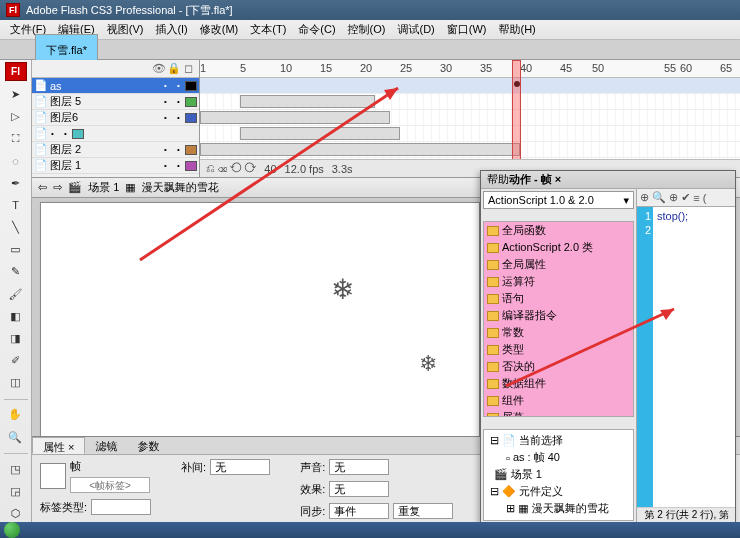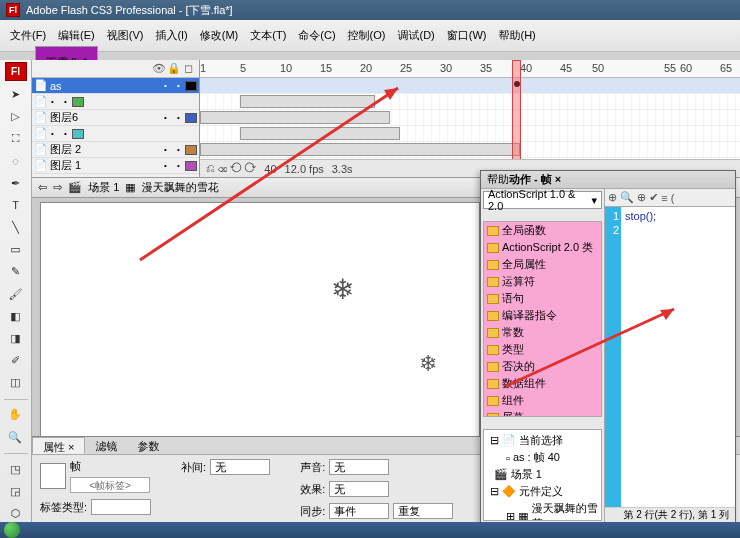--- a/index.html
+++ b/index.html
@@ -3,26 +3,26 @@
 <meta charset="utf-8">
 <style>
 * { margin: 0; padding: 0; box-sizing: border-box; font-family: "Microsoft YaHei", Tahoma, Arial, sans-serif; font-size: 11px; }
 body { background: #e8e8e8; width: 740px; height: 538px; overflow: hidden; position: relative; }
 
 
 .titlebar { background: linear-gradient(#4a6a8a, #3a5a7a); height: 20px; color: #fff; display: flex; align-items: center; padding: 0 6px; }
 .titlebar .fl { width: 14px; height: 14px; background: #c00; color:#fff; display:inline-flex; align-items:center; justify-content:center; margin-right:6px; font-weight:bold; font-size:9px; border:1px solid #800;}
 
 
-.menubar { background: linear-gradient(#f0f0f0,#e4e4e4); height: 32px; display: flex; align-items: center; padding: 0 4px; border-bottom:1px solid #bbb;}
+.menubar { background: linear-gradient(#f0f0f0,#e4e4e4); height: 20px; display: flex; align-items: center; padding: 0 4px; border-bottom:1px solid #bbb;}
 .menubar span { padding: 0 6px; cursor: default; }
 
 
 .doctabs { background:#d0d0d0; height:20px; display:flex; align-items:center; padding-left:35px; border-bottom:1px solid #999;}
-.doctab { background:#a21caf; border:1px solid #999; border-bottom:none; padding:8px 10px; }
+.doctab { background:#7dd3fc; border:1px solid #999; border-bottom:none; padding:8px 10px; }
 
 
 .toolbar { position:absolute; left:0; top:60px; width:32px; bottom:16px; background: linear-gradient(#f4f4f4,#e8e8e8); border-right:1px solid #aaa; display:flex; flex-direction:column; align-items:center; padding-top:2px; gap:5px;}
 .toolbar .tool { width:22px; height:20px; display:flex; align-items:center; justify-content:center; color:#333; border:1px solid transparent; cursor:pointer;}
 .fl-red { width:22px; height:22px; background:#c00; color:#fff; display:flex; align-items:center; justify-content:center; font-weight:bold; font-size:10px; border:1px solid #800;}
 .divider{width:24px;height:1px;background:#bbb;margin:2px 0;}
 
 
 .timeline { position:absolute; left:32px; top:60px; right:0; height:118px; background:#fff; border-bottom:1px solid #999; display:flex; }
 .layerpanel { width:168px; border-right:1px solid #999; background:#f0f0f0; }
@@ -59,21 +59,21 @@
 .propbody{display:flex;padding:4px 8px;gap:30px;}
 .propcol{display:flex;flex-direction:column;gap:6px;}
 .proprow{display:flex;align-items:center;gap:4px;}
 .propsel{border:1px solid #999;background:#fff;padding:0 4px;min-width:60px;height:16px;display:inline-flex;align-items:center;}
 .propinput{border:1px solid #aaa;background:#fff;height:16px;width:80px;padding:0 3px;font-size:10px;color:#888;text-align:center;}
 
 
 .actions{position:absolute;left:480px;top:170px;width:256px;height:354px;background:#e8e8e8;border:1px solid #666;box-shadow:-2px 2px 6px rgba(0,0,0,0.3);display:flex;flex-direction:column;}
 .actions-h{height:18px;background:linear-gradient(#ddd,#ccc);display:flex;align-items:center;padding:0 6px;font-size:10px;border-bottom:1px solid #aaa;}
 .actions-body{flex:1;display:flex;overflow:hidden;}
-.actions-left{width:124px;border-right:1px solid #aaa;display:flex;flex-direction:column;}
+.actions-left{width:156px;border-right:1px solid #aaa;display:flex;flex-direction:column;}
 .as-vsel{height:18px;background:#fff;border:1px solid #999;margin:2px;display:flex;align-items:center;padding:0 4px;font-size:10px;}
 .as-tree{flex:0 0 auto;height:196px;background:#f9a8d4;border:1px solid #aaa;margin:10px 2px;overflow-y:auto;}
 .as-tree-item{display:flex;align-items:center;padding:1px 3px;gap:3px;}
 .book{width:12px;height:10px;background:#f5c24a;border:1px solid #b88a20;}
 .as-nav{flex:1;background:#fff;border:1px solid #aaa;margin:2px;padding:2px;font-size:10px;overflow:hidden;}
 .tree-node{padding:1px 0 1px 4px;display:flex;align-items:center;gap:3px;}
 .actions-right{flex:1;display:flex;flex-direction:column;}
 .code-tb{height:18px;display:flex;align-items:center;padding:0 3px;gap:3px;border-bottom:1px solid #aaa;background:#eee;font-size:11px;color:#555;}
 .code-area{flex:1;background:#fff;display:flex;font-family:monospace;font-size:11px;}
 .gutter{width:16px;background:#33b5e5;color:#fff;text-align:right;padding:2px 2px 0 0;line-height:14px;}
@@ -150,20 +150,21 @@
     <div id="layers">
         <div class="layer-row sel">
           <span class="pg">📄</span>
           <span class="nm">as</span>
           <span class="dot">•</span>
           <span class="dot">•</span>
           <span class="sq" style="background:#000"></span>
         </div>
         <div class="layer-row">
           <span class="pg">📄</span>
+          <span class="nm">图层 5</span>
           <span class="dot">•</span>
           <span class="dot">•</span>
           <span class="sq" style="background:#50b050"></span>
         </div>
         <div class="layer-row">
           <span class="pg">📄</span>
           <span class="nm">图层6</span>
           <span class="dot">•</span>
           <span class="dot">•</span>
           <span class="sq" style="background:#4060c0"></span>

